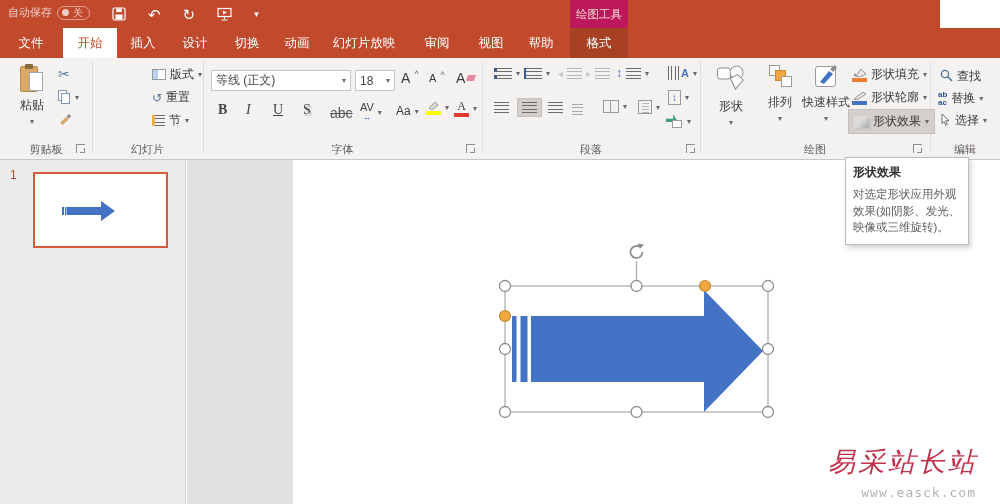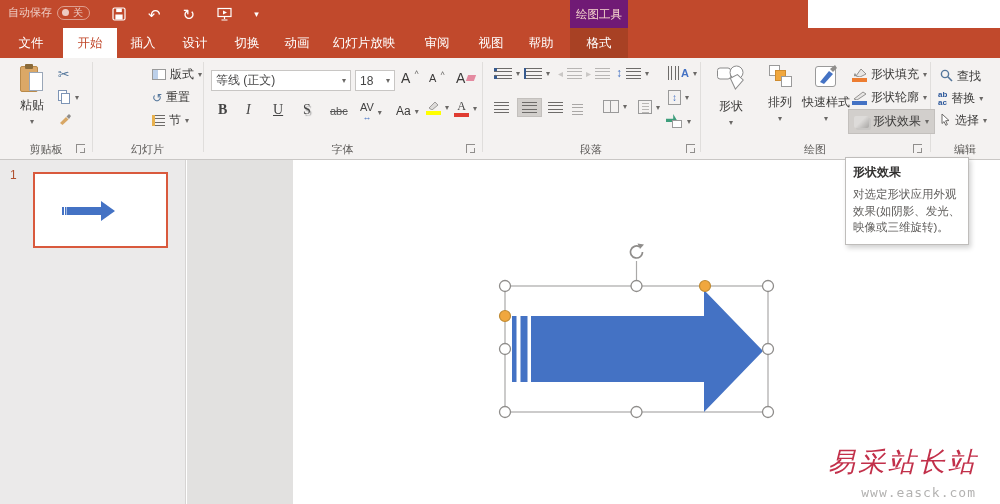--- a/index.html
+++ b/index.html
@@ -1,29 +1,29 @@
 <!DOCTYPE html>
 <html><head>
 <meta charset="utf-8">
 <style>
   * { margin:0; padding:0; box-sizing:border-box; }
   html,body { width:1000px; height:504px; overflow:hidden; }
   body { font-family:"Liberation Sans","DejaVu Sans",sans-serif; font-size:12px; color:#3b3a39; }
   .app { position:relative; width:1000px; height:504px; background:#fff; }
 
   
-  .titlebar { position:absolute; left:0; top:0; width:808px; height:28px; background:#c1492c; color:#fff; }
+  .titlebar { position:absolute; left:0; top:0; width:940px; height:28px; background:#c1492c; color:#fff; }
   .autosave { position:absolute; left:8px; top:5px; display:flex; align-items:center; gap:5px; opacity:.72; font-size:11px; }
   .as-pill { display:inline-flex; align-items:center; gap:4px; border:1px solid rgba(255,255,255,.65); border-radius:8px; padding:0 6px 0 4px; height:14px; font-size:10px; }
   .as-dot { width:7px; height:7px; border-radius:50%; background:#fff; display:inline-block; }
   .qat { position:absolute; left:112px; top:0; height:28px; display:flex; align-items:center; gap:22px; }
   .qat-btn { color:#fff; font-size:15px; line-height:1; display:flex; align-items:center; }
   .qat-caret { font-size:9px; }
   .doc-title { position:absolute; left:300px; top:6px; width:260px; text-align:center; font-size:12.5px; color:#fff; }
-  .ctx-tool { position:absolute; left:570px; top:0; width:58px; height:28px; background:#701a75; color:#f7d9ce; font-size:11.5px; display:flex; align-items:center; justify-content:center; }
+  .ctx-tool { position:absolute; left:570px; top:0; width:58px; height:28px; background:#be185d; color:#f7d9ce; font-size:11.5px; display:flex; align-items:center; justify-content:center; }
 
   
   .tabrow { position:absolute; left:0; top:28px; width:1000px; height:30px; background:#c1492c; }
   .tab { position:absolute; top:0; height:30px; display:flex; align-items:center; justify-content:center; color:#fff; font-size:12.5px; cursor:default; }
   .tab.active { background:#fff; color:#c1492c; }
   .tab.ctx { background:#a84124; }
   .ribbon-search { position:absolute; left:634px; top:0; height:30px; display:flex; align-items:center; gap:7px; color:#fff; font-size:12px; }
 
   
   .ribbon { position:absolute; left:0; top:58px; width:1000px; height:102px; background:#f4f2f1; border-bottom:1px solid #c9c7c5; }
@@ -189,21 +189,21 @@
     <div class="smallbtn" style="left:246px;top:44px">
         <span class="fmt-letter" style="font-style:italic">I</span>
       </div>
     <div class="smallbtn" style="left:273px;top:44px">
         <span class="fmt-letter" style="text-decoration:underline">U</span>
       </div>
     <div class="smallbtn" style="left:303px;top:44px">
         <span class="fmt-letter" style="text-shadow:1.5px 1.5px 1px #aaa">S</span>
       </div>
     <div class="smallbtn" style="left:330px;top:47px">
-        <span style="text-decoration:line-through;font-size:11px;color:#555">abc</span>
+        <span style="text-decoration:line-through;font-size:14px;color:#555">abc</span>
       </div>
     <div class="smallbtn" style="left:360px;top:44px">
       <span style="display:inline-flex;flex-direction:column;align-items:center;line-height:1">
         <span style="font-size:11px;color:#444">AV</span>
         <span style="color:#4472c4;font-size:9px">↔</span>
       </span>
         <span class="caret">▾</span>
     </div>
     <div class="smallbtn" style="left:396px;top:46px">
         <span style="font-size:12px">Aa</span>

